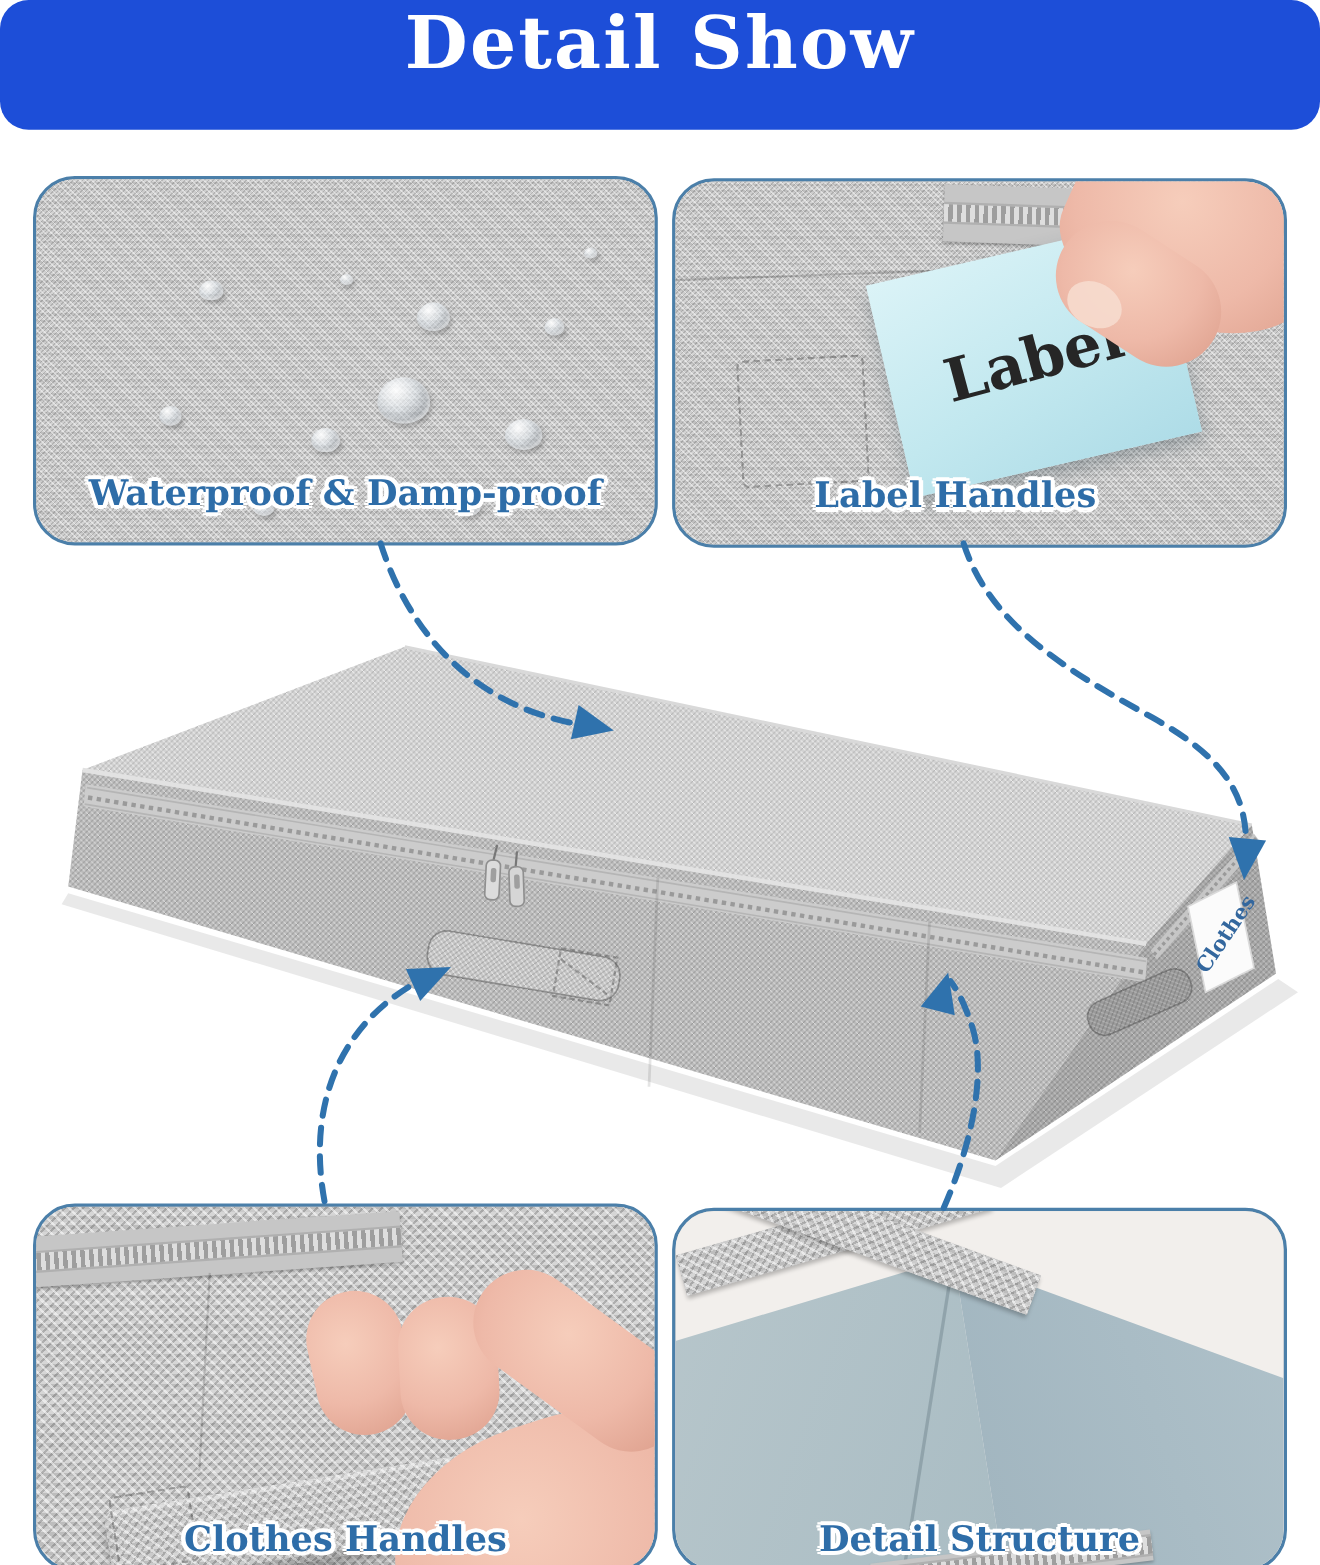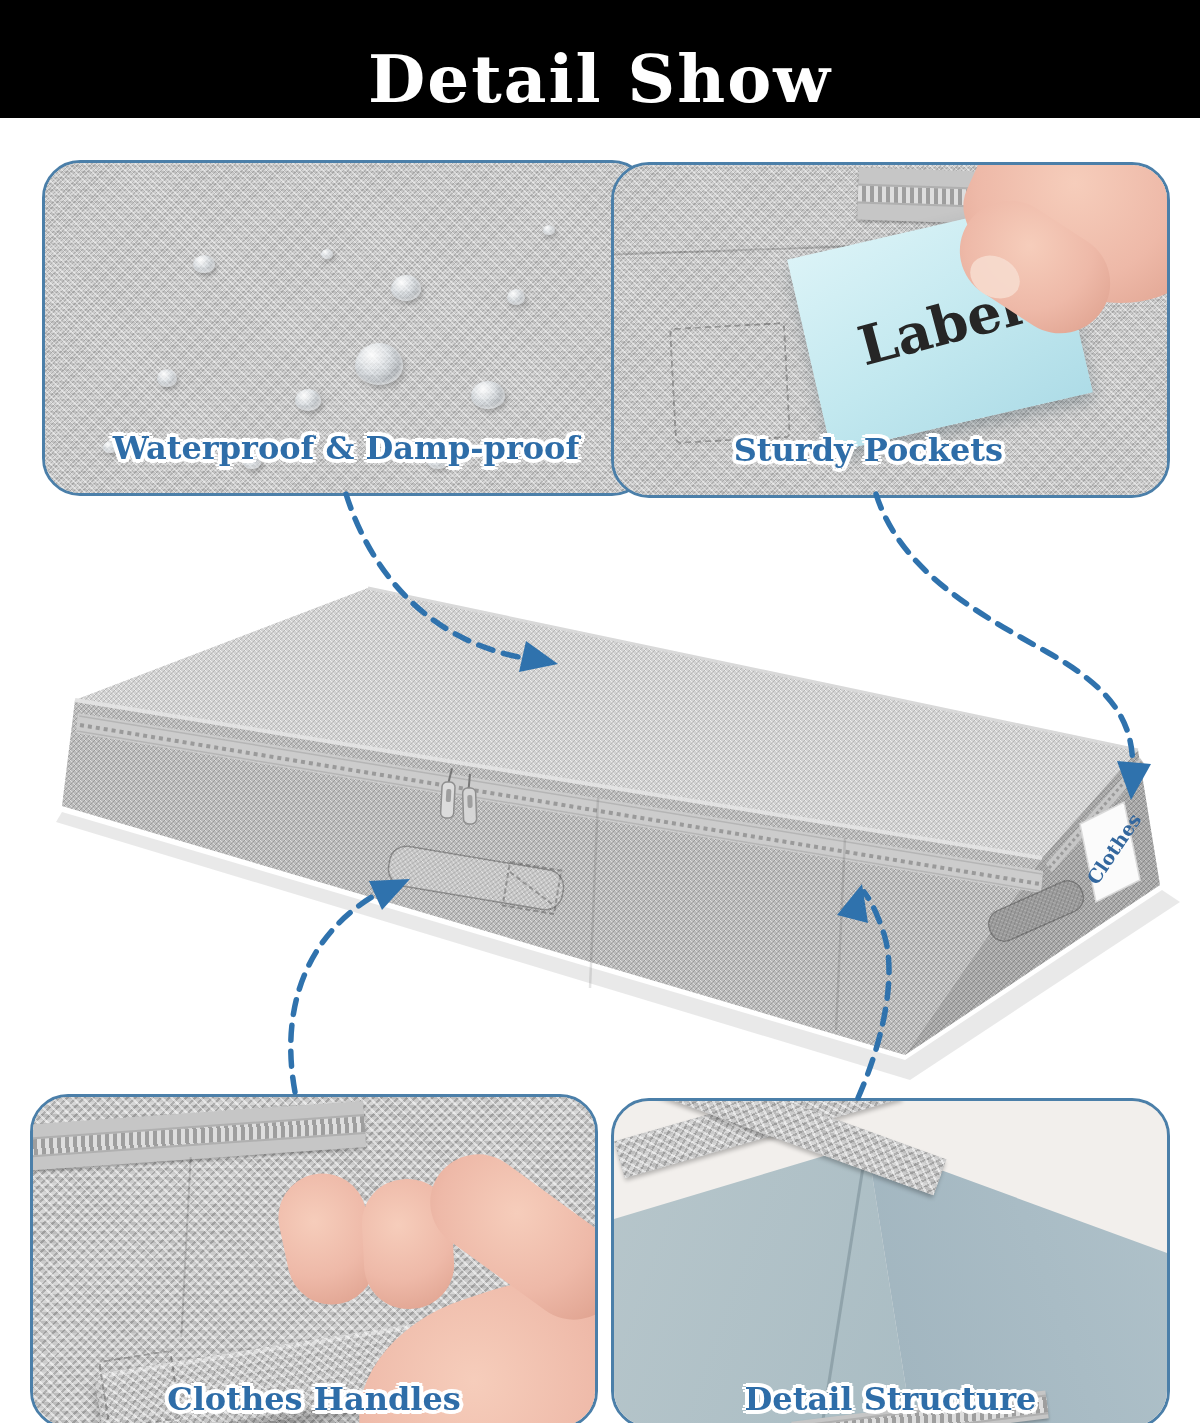--- a/index.html
+++ b/index.html
@@ -1,27 +1,27 @@
 <!DOCTYPE html>
 <html><head>
 <meta charset="utf-8">
 <style>
   html,body{margin:0;padding:0;background:#fff;}
   .page{position:relative;width:1200px;height:1423px;background:#ffffff;overflow:hidden;
         font-family:"DejaVu Serif",serif;}
 
   
-  .banner{position:absolute;left:0;top:0;width:1200px;height:118px;background:#000000;
-          display:flex;align-items:flex-end;justify-content:center;}
+  .banner{position:absolute;left:0;top:0;width:1200px;height:118px;background:#1d4ed8;
+          display:flex;align-items:flex-start;justify-content:center;border-radius:26px;}
   .banner h1{margin:0;color:#ffffff;font-size:66px;font-weight:bold;letter-spacing:2px;}
 
   
   .inset{position:absolute;border:3px solid #4b7fa9;border-radius:38px;overflow:hidden;
          background:#c8c8c8;z-index:1;}
-  .inset.tl{left:42px;top:160px;width:562px;height:330px;padding-left:40px;}
+  .inset.tl{left:30px;top:160px;width:562px;height:330px;}
   .inset.tr{left:611px;top:162px;width:553px;height:330px;}
   .inset.bl{left:30px;top:1094px;width:562px;height:329px;}
   .inset.br{left:611px;top:1098px;width:553px;height:325px;}
 
   .fabric{position:absolute;inset:0;
     background:
       repeating-linear-gradient(45deg, rgba(255,255,255,.45) 0 1px, rgba(255,255,255,0) 1px 4px),
       repeating-linear-gradient(135deg, rgba(70,70,70,.22) 0 1px, rgba(0,0,0,0) 1px 3px),
       repeating-linear-gradient(0deg, #cdcdcd 0 2px, #bfbfbf 2px 4px, #d4d4d4 4px 6px),
       #c8c8c8;}
@@ -91,21 +91,21 @@
         <div class="teeth"></div>
       </div>
     <div style="position:absolute;left:0;top:84px;width:262px;height:2px;background:rgba(0,0,0,.18);transform:rotate(-2deg);"></div>
     <div class="stitch" style="left:58px;top:160px;width:112px;height:112px;transform:rotate(-3deg);"></div>
     <div class="label-card">
       <span>Label</span>
     </div>
     <div class="skin" style="right:-40px;top:-30px;width:240px;height:160px;border-radius:40% 60% 60% 40%;transform:rotate(24deg);z-index:4;"></div>
     <div class="skin" style="right:52px;top:52px;width:160px;height:100px;border-radius:50px;transform:rotate(33deg);z-index:4;"></div>
     <div style="position:absolute;right:146px;top:92px;width:52px;height:40px;border-radius:50%;background:#f7ddd0;opacity:.85;transform:rotate(28deg);z-index:4;"></div>
-    <span class="feature-label" style="bottom:26px;left:46%;">Sturdy Pockets</span>
+    <span class="feature-label" style="bottom:26px;left:46%;">Label Handles</span>
   </div>
 
   <div class="inset bl">
     <div class="fabric coarse"></div>
     <div class="zipper" style="left:-12px;top:16px;width:344px;height:46px;transform:rotate(-4deg);">
         <div class="teeth"></div>
       </div>
     <div style="position:absolute;left:152px;top:60px;width:2px;height:180px;background:rgba(0,0,0,.15);transform:rotate(3deg);"></div>
     <div class="skin" style="left:250px;top:76px;width:88px;height:132px;border-radius:44px;transform:rotate(-12deg);z-index:1;"></div>
     <div class="skin" style="left:330px;top:82px;width:90px;height:130px;border-radius:44px;transform:rotate(-3deg);z-index:1;"></div>

